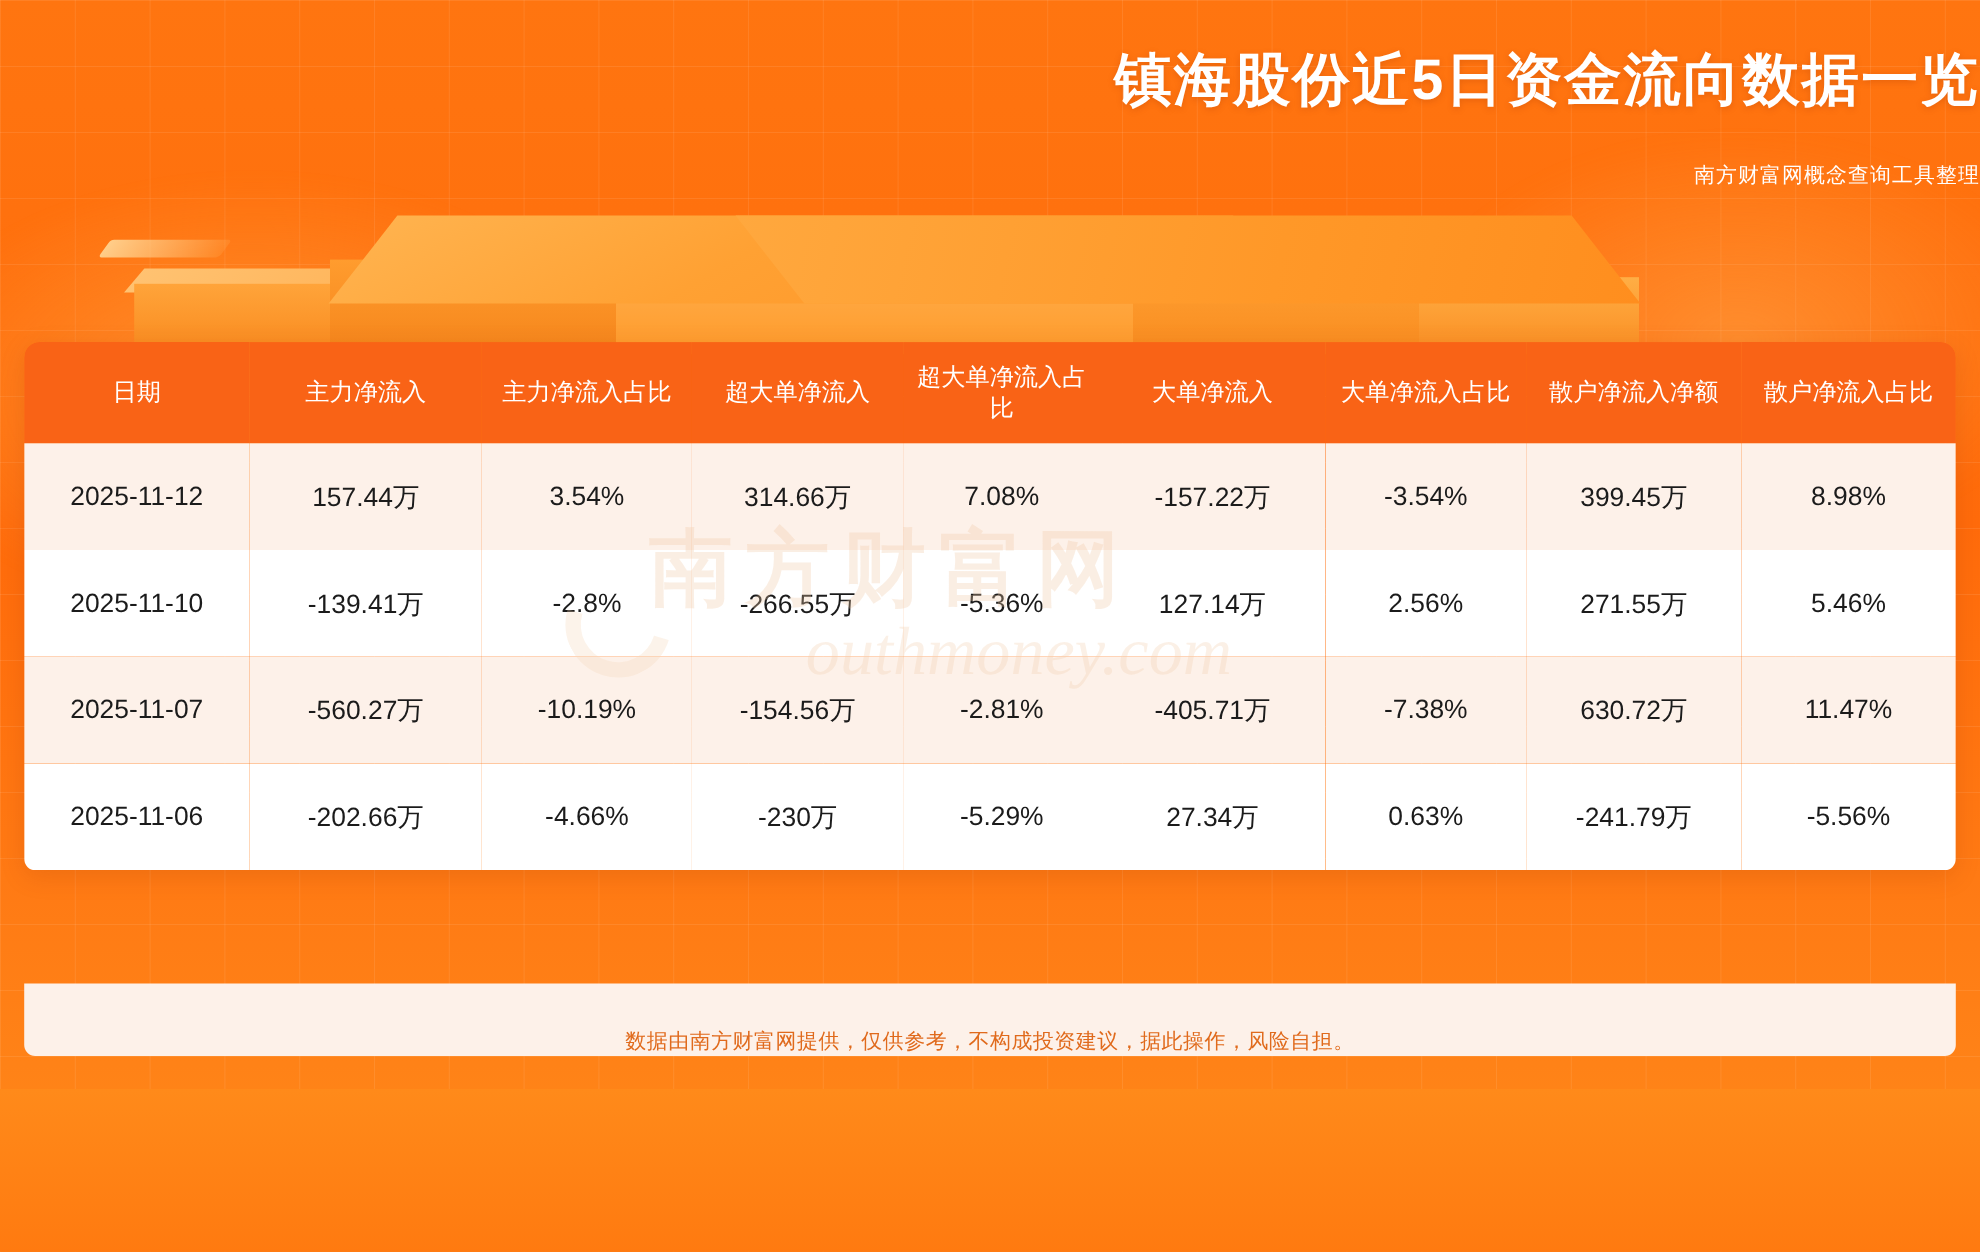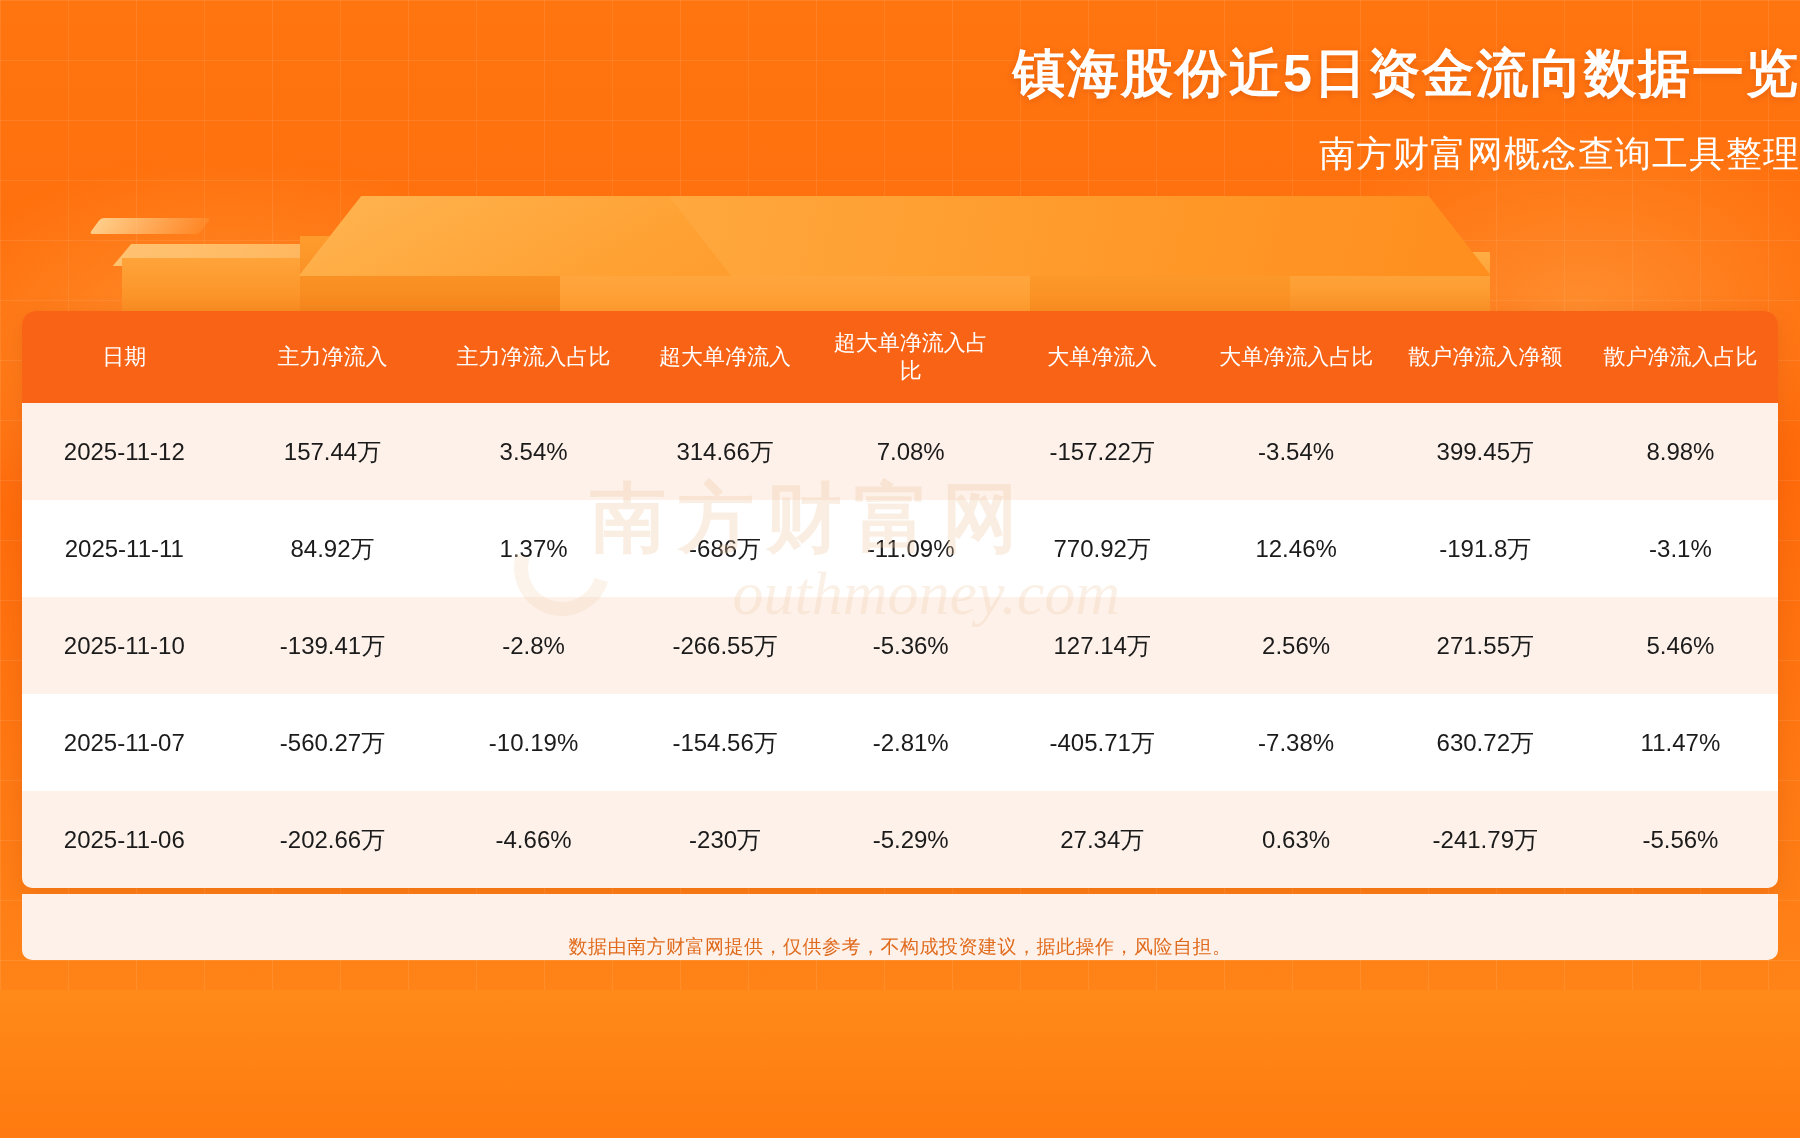--- a/index.html
+++ b/index.html
@@ -100,22 +100,22 @@
   .title {
     margin-top:42px;
     font-size:52px;
     font-weight:bold;
     color:#ffffff;
     letter-spacing:2px;
     line-height:1.2;
     text-shadow:0 2px 6px rgba(160,50,0,.25);
   }
   .subtitle {
-    margin-top:26px;
-    font-size:36px;
+    margin-top:42px;
+    font-size:19px;
     color:#ffffff;
     letter-spacing:1px;
   }
 
   
   .card {
     position:absolute;
     left:22px; top:311px;
     width:1756px;
     border-radius:14px 14px 10px 10px;
@@ -276,31 +276,20 @@
         <td>157.44万</td>
         <td>3.54%</td>
         <td>314.66万</td>
         <td>7.08%</td>
         <td>-157.22万</td>
         <td>-3.54%</td>
         <td>399.45万</td>
         <td>8.98%</td>
       </tr>
       <tr>
-        <td>2025-11-11</td>
-        <td>84.92万</td>
-        <td>1.37%</td>
-        <td>-686万</td>
-        <td>-11.09%</td>
-        <td>770.92万</td>
-        <td>12.46%</td>
-        <td>-191.8万</td>
-        <td>-3.1%</td>
-      </tr>
-      <tr>
         <td>2025-11-10</td>
         <td>-139.41万</td>
         <td>-2.8%</td>
         <td>-266.55万</td>
         <td>-5.36%</td>
         <td>127.14万</td>
         <td>2.56%</td>
         <td>271.55万</td>
         <td>5.46%</td>
       </tr>

